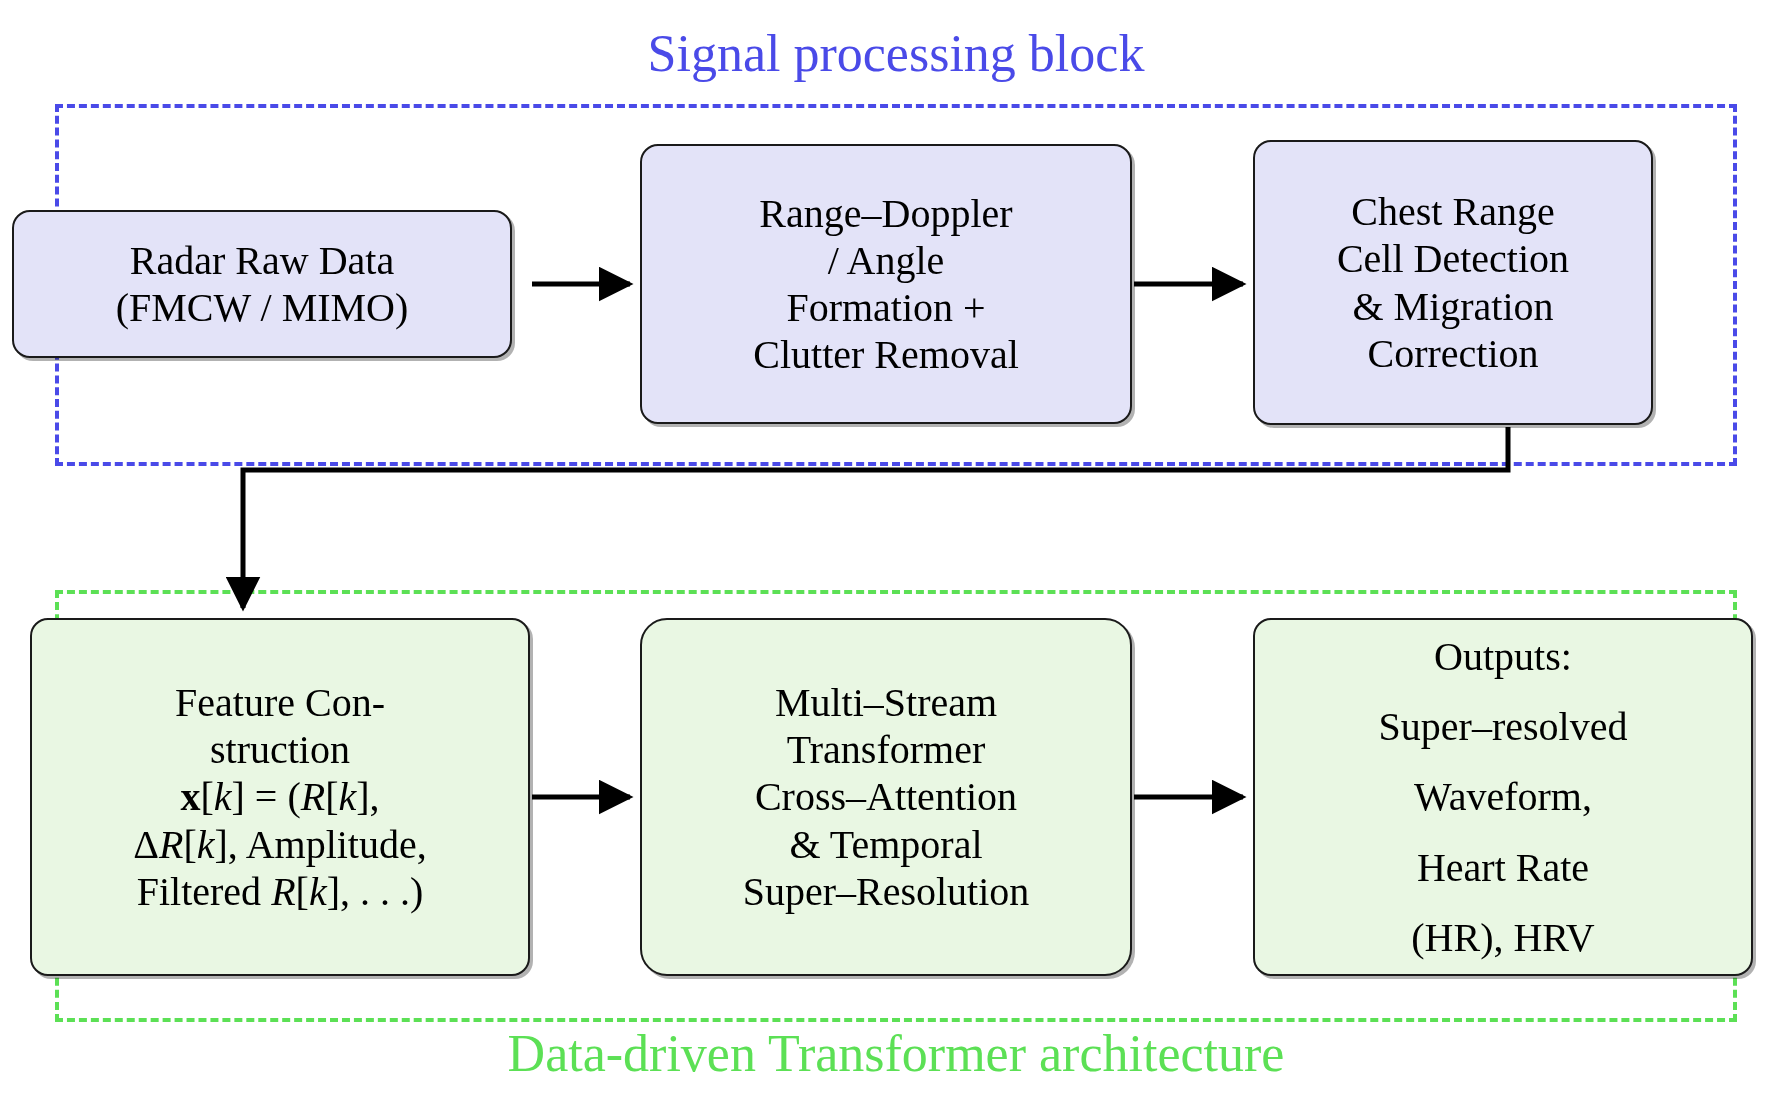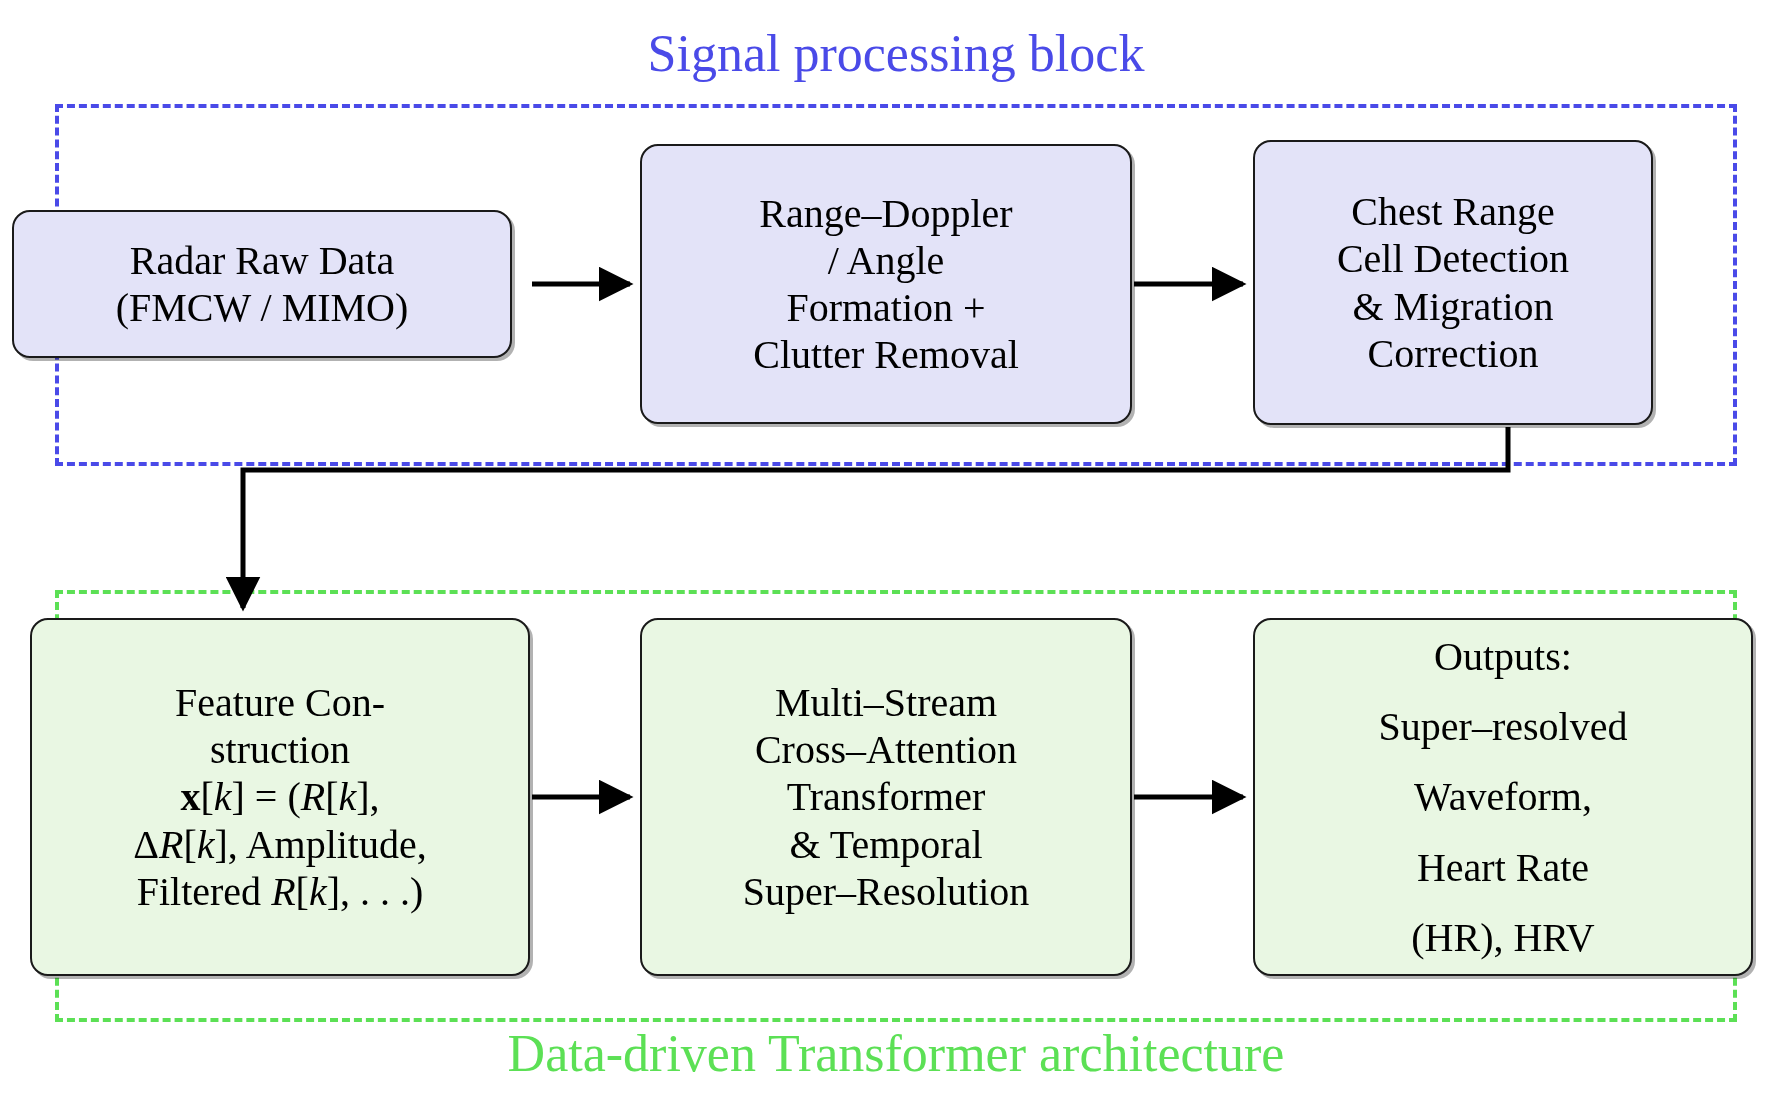--- a/index.html
+++ b/index.html
@@ -79,21 +79,21 @@
   .node.green { background: #e9f7e3; }
 
   .node .ln { display: block; white-space: nowrap; }
 
   
   #node-raw        { left: 12px;   top: 210px; width: 500px;  height: 148px; }
   #node-rd         { left: 640px;  top: 144px; width: 492px;  height: 280px; }
   #node-chest      { left: 1253px; top: 140px; width: 400px;  height: 285px; }
 
   #node-feature    { left: 30px;   top: 618px; width: 500px;  height: 358px; }
-  #node-transformer{ left: 640px;  top: 618px; width: 492px;  height: 358px; }
+  #node-transformer{ left: 640px;  top: 618px; width: 492px;  height: 358px; border-radius: 27px; }
   #node-outputs    { left: 1253px; top: 618px; width: 500px;  height: 358px; gap: 23px; }
 
   
   .mi  { font-style: italic; }
   .mb  { font-weight: bold; font-style: normal; }
 
   
   #arrows {
     position: absolute;
     left: 0; top: 0;
@@ -171,22 +171,22 @@
       <span>Δ</span><span class="mi">R</span><span>[</span><span class="mi">k</span><span>], Amplitude,</span>
     </span>
 
     <span class="ln">
       <span>Filtered </span><span class="mi">R</span><span>[</span><span class="mi">k</span><span>], . . .)</span>
     </span>
   </div>
 
   <div class="node green" id="node-transformer">
     <span class="ln">Multi–Stream</span>
+    <span class="ln">Transformer</span>
     <span class="ln">Cross–Attention</span>
-    <span class="ln">Transformer</span>
     <span class="ln">&amp; Temporal</span>
     <span class="ln">Super–Resolution</span>
   </div>
 
   <div class="node green" id="node-outputs">
     <span class="ln">Outputs:</span>
     <span class="ln">Super–resolved</span>
     <span class="ln">Waveform,</span>
     <span class="ln">Heart Rate</span>
     <span class="ln">(HR), HRV</span>

